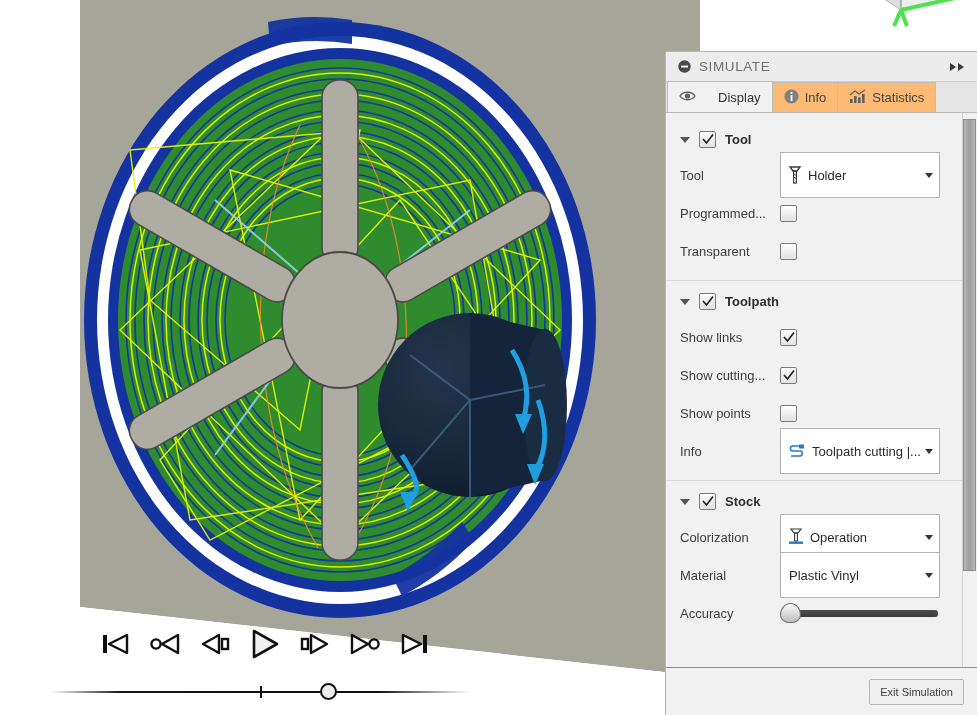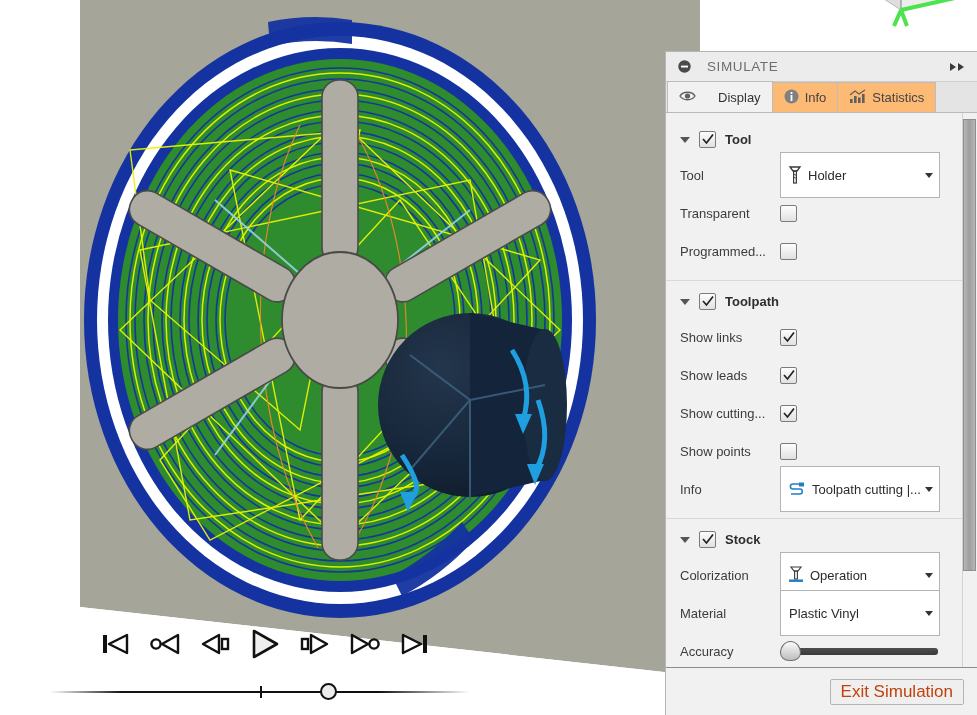--- a/index.html
+++ b/index.html
@@ -54,21 +54,21 @@
   
   #panel {
     position: absolute; left: 665px; top: 51px; width: 312px; height: 664px;
     background: #f1f1f1; border-left: 1px solid #b6b6b6; border-top: 1px solid #b6b6b6;
     display: flex; flex-direction: column;
   }
   #panel-header {
     height: 30px; background: #ececec; border-bottom: 1px solid #cfcfcf;
     display: flex; align-items: center; padding: 0 10px 0 12px; flex: 0 0 auto;
   }
-  #panel-title { font-size: 13.5px; color: #6f6f6f; letter-spacing: .6px; margin-left: 16px; flex: 1; }
+  #panel-title { font-size: 13.5px; color: #6f6f6f; letter-spacing: .6px; margin-left: 8px; flex: 1; }
   .hdr-icon { cursor: pointer; display:flex; align-items:center; }
 
   #tabs {
     height: 31px; background: #e4e4e4; border-bottom: 1px solid #b9b9b9;
     display: flex; align-items: flex-end; flex: 0 0 auto; padding-left: 1px;
   }
   .tab {
     height: 30px; display: flex; align-items: center; gap: 6px;
     padding: 0 11px; font-size: 13px; color: #444;
     border: 1px solid #bdbdbd; border-bottom: none; background: #fdba74;
@@ -130,21 +130,21 @@
   #sb-thumb {
     position: absolute; right: 1px; top: 6px; width: 13px; height: 452px;
     background: linear-gradient(to right,#b6b6b6,#9e9e9e,#b6b6b6); border: 1px solid #8f8f8f; cursor: pointer;
   }
 
   #panel-footer {
     flex: 0 0 auto; height: 48px; background: #f1f1f1; border-top: 1px solid #8c8c8c;
     display: flex; align-items: center; justify-content: flex-end; padding-right: 13px;
   }
   #exit-btn {
-    height: 26px; padding: 0 10px; font-size: 17px; color: #c2410c;
+    height: 26px; padding: 0 10px; font-size: 11px; color: #404040;
     background: #efefef; border: 1px solid #b4b4b4; border-radius: 2px;
     font-family: "Liberation Sans", sans-serif; cursor: pointer;
   }
 </style>
 </head>
 <body>
 
 <div id="app">
 
   <div id="viewport">
@@ -429,26 +429,26 @@
                   <line x1="5.6" y1="8" x2="8.4" y2="9.5" stroke="#3a3a3a" stroke-width="0.9"></line>
                   <line x1="5.6" y1="11" x2="8.4" y2="12.5" stroke="#3a3a3a" stroke-width="0.9"></line>
                 </svg>
               </span>
               <span class="dd-text">Holder</span>
               <span class="dd-arrow"></span>
             </div>
           </div>
 
           <div class="row">
+            <span class="row-label">Programmed...</span>
+            <span class="cb"></span>
+          </div>
+
+          <div class="row">
             <span class="row-label">Transparent</span>
-            <span class="cb"></span>
-          </div>
-
-          <div class="row">
-            <span class="row-label">Programmed...</span>
             <span class="cb"></span>
           </div>
         </div>
 
         <div class="group">
           <div class="group-head">
             <span class="caret"></span>
             <span class="cb">
               <svg width="12" height="11" viewBox="0 0 12 11">
                   <path d="M1,5 L4.5,9 L11,0.6" fill="none" stroke="#222" stroke-width="1.7"></path>
@@ -459,28 +459,20 @@
 
           <div class="row">
             <span class="row-label">Show links</span>
             <span class="cb">
               <svg width="12" height="11" viewBox="0 0 12 11">
                   <path d="M1,5 L4.5,9 L11,0.6" fill="none" stroke="#222" stroke-width="1.7"></path>
                 </svg>
             </span>
           </div>
 
-          <div class="row">
-            <span class="row-label">Show leads</span>
-            <span class="cb">
-              <svg width="12" height="11" viewBox="0 0 12 11">
-                  <path d="M1,5 L4.5,9 L11,0.6" fill="none" stroke="#222" stroke-width="1.7"></path>
-                </svg>
-            </span>
-          </div>
 
           <div class="row">
             <span class="row-label">Show cutting...</span>
             <span class="cb">
               <svg width="12" height="11" viewBox="0 0 12 11">
                   <path d="M1,5 L4.5,9 L11,0.6" fill="none" stroke="#222" stroke-width="1.7"></path>
                 </svg>
             </span>
           </div>
 

